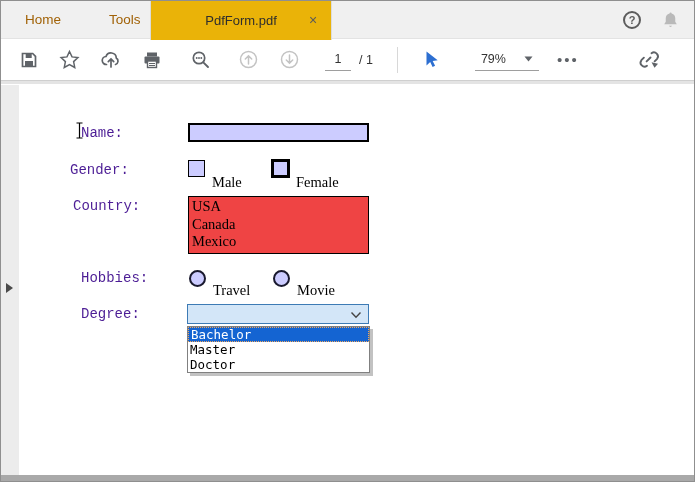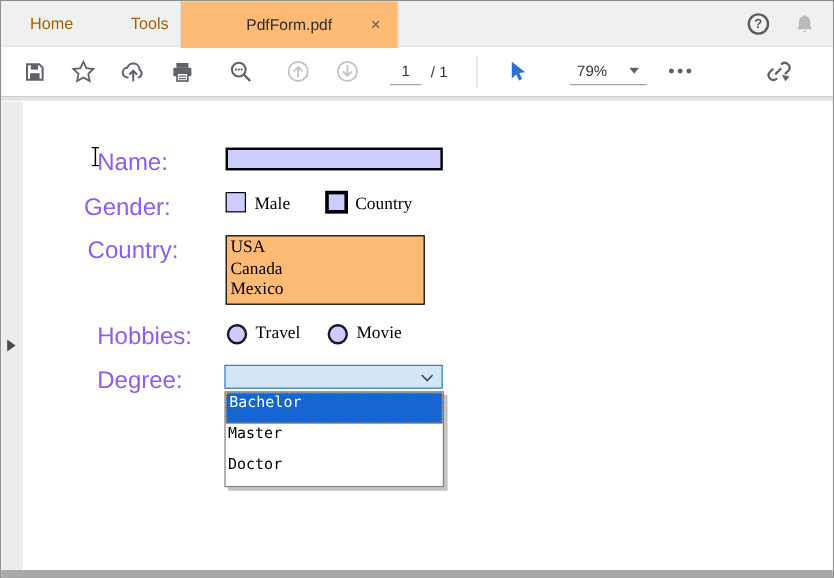--- a/index.html
+++ b/index.html
@@ -14,21 +14,21 @@
   .tabbar{
     position:relative; height:38px; background:#f0f0f0;
     border-bottom:1px solid #e3e3e3; display:flex; align-items:stretch;
   }
   .tab-btn{
     display:flex; align-items:center; padding:0 24px;
     font-size:13.5px; color:#a16207; cursor:default;
   }
   .active-tab{
     position:absolute; left:149px; top:0; width:182px; height:39px;
-    background:#fdba74; border-left:1px solid #dcdcdc; border-right:1px solid #dcdcdc;
+    background:#eab308; border-left:1px solid #dcdcdc; border-right:1px solid #dcdcdc;
     display:flex; align-items:center; justify-content:center;
   }
   .active-tab .title{ font-size:13px; color:#2e2e2e; }
   .tab-close{
     position:absolute; right:10px; top:50%; transform:translateY(-55%);
     font-size:14px; color:#5a5a5a; width:16px; text-align:center;
   }
   .tabbar-right{
     position:absolute; right:14px; top:0; height:38px;
     display:flex; align-items:center; gap:20px;
@@ -62,58 +62,58 @@
   .doc{ position:absolute; top:84px; left:0; right:0; bottom:6px; background:#fff; }
   .nav-strip{ position:absolute; left:0; top:0; bottom:0; width:18px; background:#ececec; }
   .nav-expand{
     position:absolute; left:5px; top:198px; width:0; height:0;
     border-left:7px solid #4a4a4a; border-top:5px solid transparent; border-bottom:5px solid transparent;
   }
   .bottom-bar{ position:absolute; left:0; right:0; bottom:0; height:6px; background:#a9a9a9; }
 
   
   .flabel{
-    position:absolute; font-family:Liberation Sans, sans-serif;
-    font-size:20px; color:#8b5cf6;
+    position:absolute; font-family:Liberation Mono, monospace;
+    font-size:14px; color:#4c1d95;
   }
   .ftext{
     position:absolute; font-family:"Liberation Serif", serif;
-    font-size:14.5px; color:#000;
+    font-size:14.5px; color:#000;margin-top:12px;
   }
   .name-input{
     position:absolute; left:187px; top:38px; width:181px; height:19px;
     border:2px solid #000; background:#ccccff; outline:none;
     font-family:"Liberation Serif", serif; font-size:13px; padding:0 3px;
   }
   .ibeam{ position:absolute; left:74px; top:37px; }
   .checkbox{ position:absolute; background:#ccccff; }
   .cb-thin{ left:187px; top:75px; width:17px; height:17px; border:1px solid #000; }
   .cb-thick{ left:270px; top:74px; width:19px; height:19px; border:3px solid #000; }
   .listbox{
-    position:absolute; left:187px; top:111px; width:166px; height:58px;
-    border:1px solid #000; background:#fdba74; padding:1px 0 0 3px;
+    position:absolute; left:187px; top:111px; width:181px; height:58px;
+    border:1px solid #000; background:#ef4444; padding:1px 0 0 3px;
     font-family:"Liberation Serif", serif; font-size:14.5px; color:#000;
     line-height:17.5px; overflow:hidden;
   }
   .radio{
     position:absolute; width:17px; height:17px; border-radius:50%;
     border:2px solid #19192e; background:#ccccff;
   }
   .combo{
     position:absolute; left:186px; top:219px; width:182px; height:20px;
     background:#d3e6f8; border:1px solid #3d7bb5;
   }
   .combo-chevron{ position:absolute; right:6px; top:6px; }
   .dropdown{
     position:absolute; left:186px; top:241px; width:183px;
     background:#fff; border:1px solid #808080;
     box-shadow:3px 3px 0 rgba(120,120,120,0.45);
     font-family:"DejaVu Sans Mono", monospace; font-size:12.5px; color:#000;
   }
-  .dd-row{ height:26px; line-height:15px; padding-left:2px; white-space:nowrap; }
+  .dd-row{ height:15px; line-height:15px; padding-left:2px; white-space:nowrap; }
   .dd-row.selected{
     background:#1464d2; color:#fff; border:1px dotted #f0a860; line-height:13px;
   }
 
   svg{ display:block; }
 </style>
 </head>
 <body>
 
 <div class="window">
@@ -231,21 +231,21 @@
       </svg>
     </span>
 
     <div class="flabel" style="left:80px; top:40px;">Name:</div>
     <input class="name-input" type="text" value="" style="">
 
     <div class="flabel" style="left:69px; top:77px;">Gender:</div>
     <div class="checkbox cb-thin"></div>
     <div class="ftext" style="left:211px; top:77px;">Male</div>
     <div class="checkbox cb-thick"></div>
-    <div class="ftext" style="left:295px; top:77px;">Country</div>
+    <div class="ftext" style="left:295px; top:77px;">Female</div>
 
     <div class="flabel" style="left:72px; top:113px;">Country:</div>
     <div class="listbox">
       <div>USA</div>
       <div>Canada</div>
       <div>Mexico</div>
     </div>
 
     <div class="flabel" style="left:80px; top:185px;">Hobbies:</div>
     <div class="radio" style="left:188px; top:185px;"></div>

